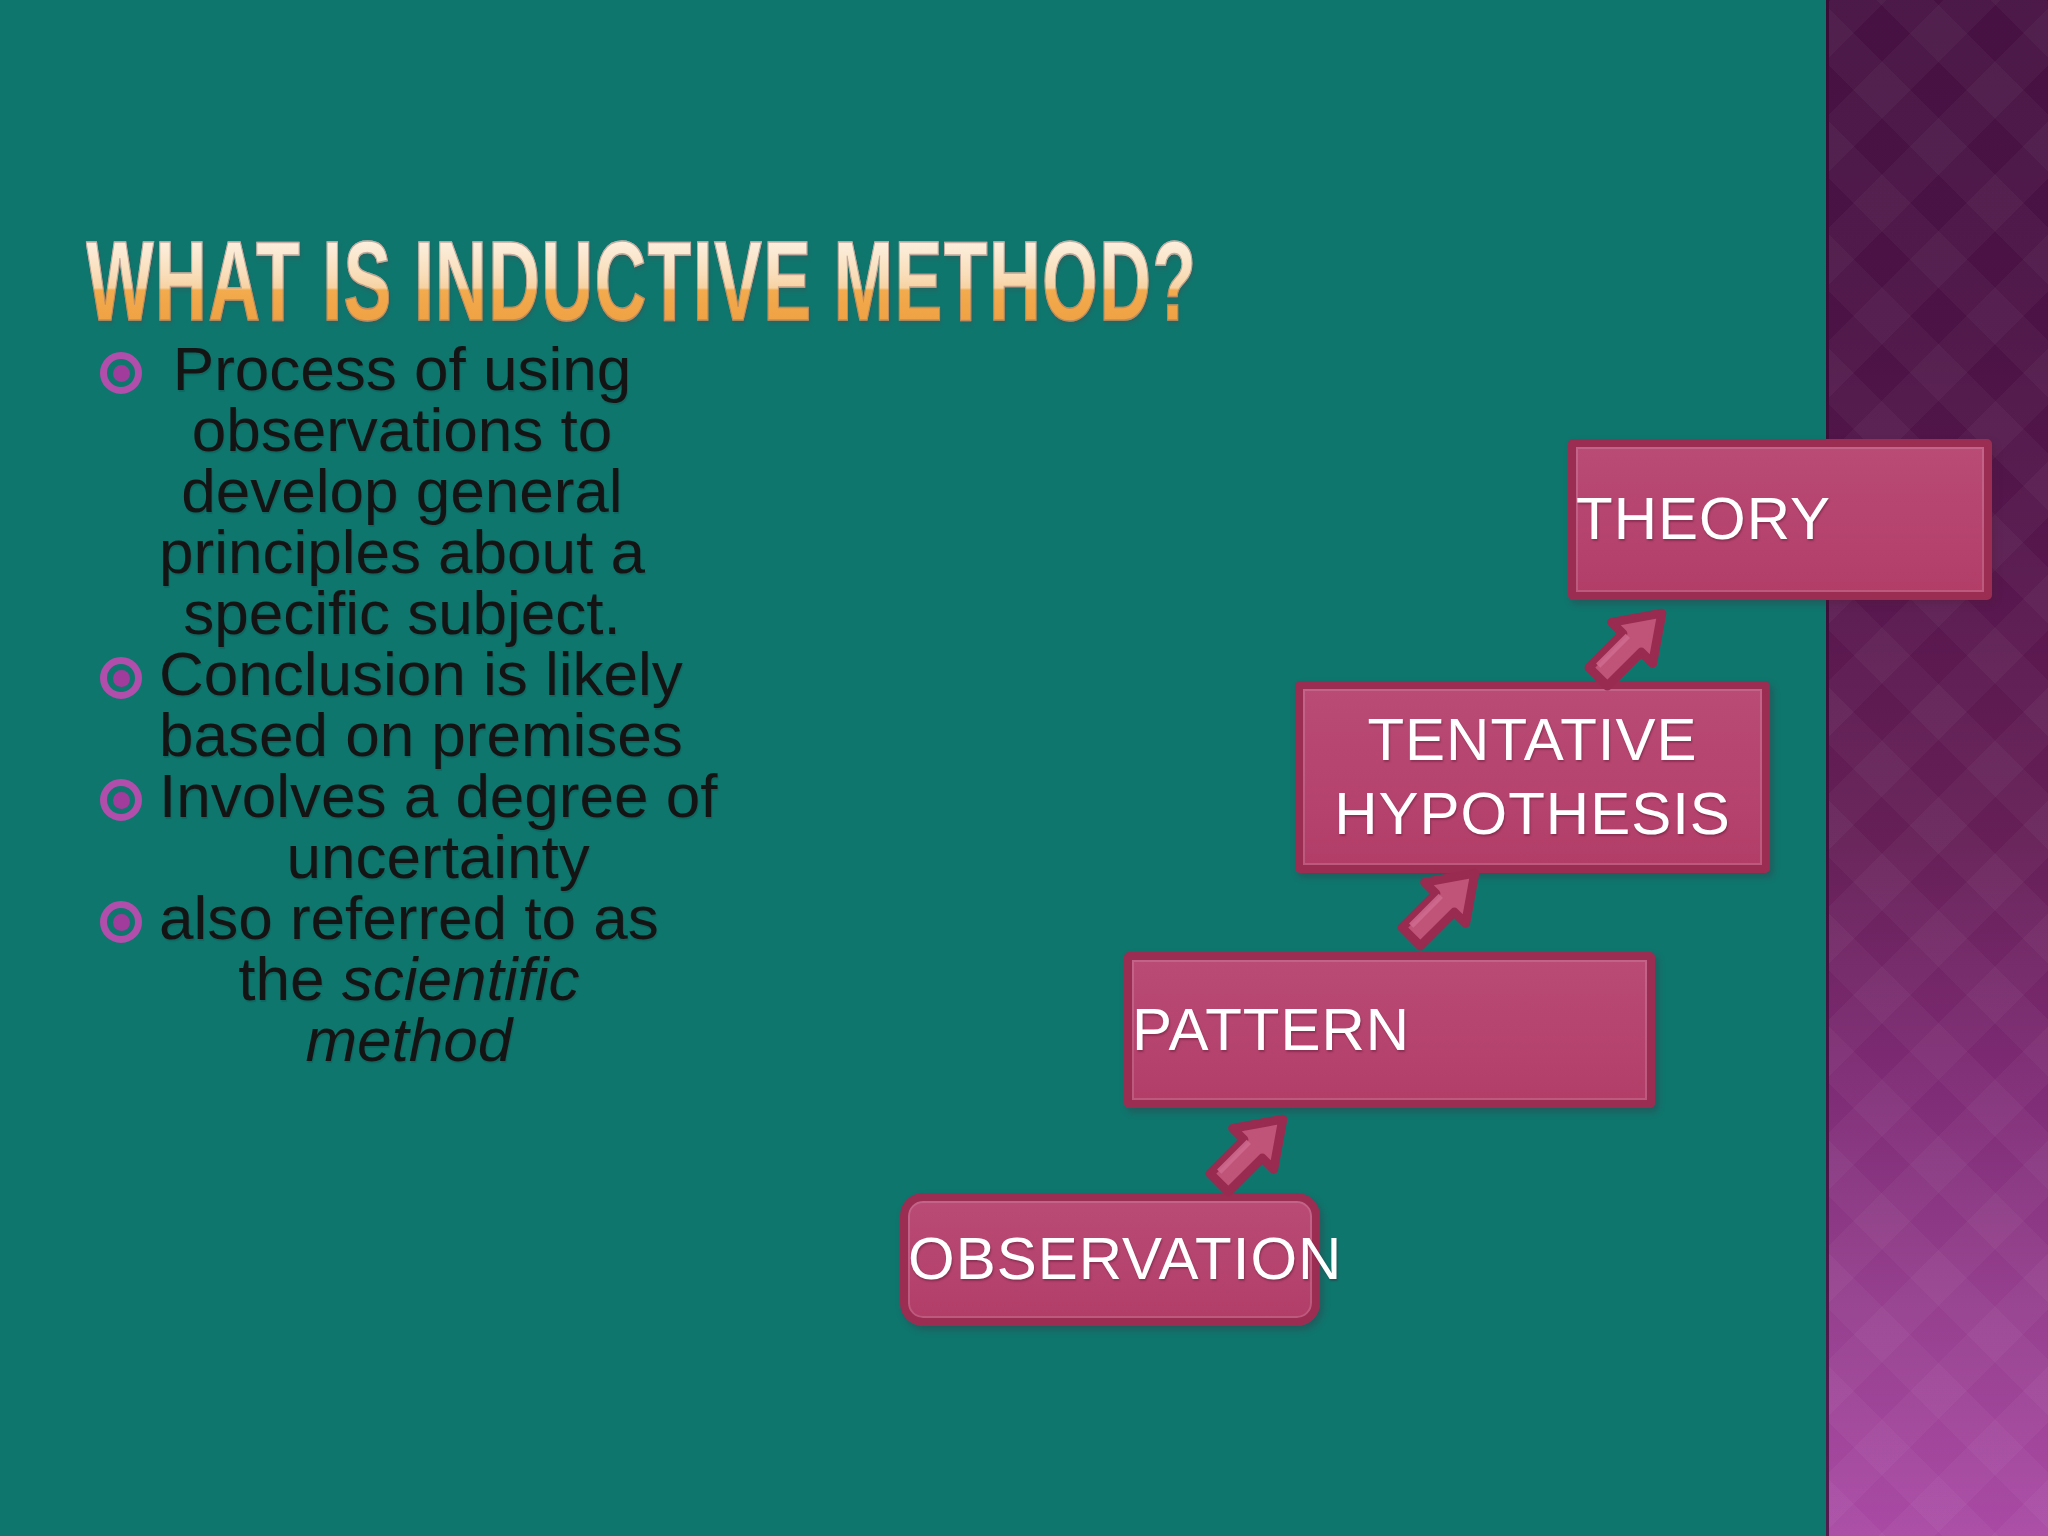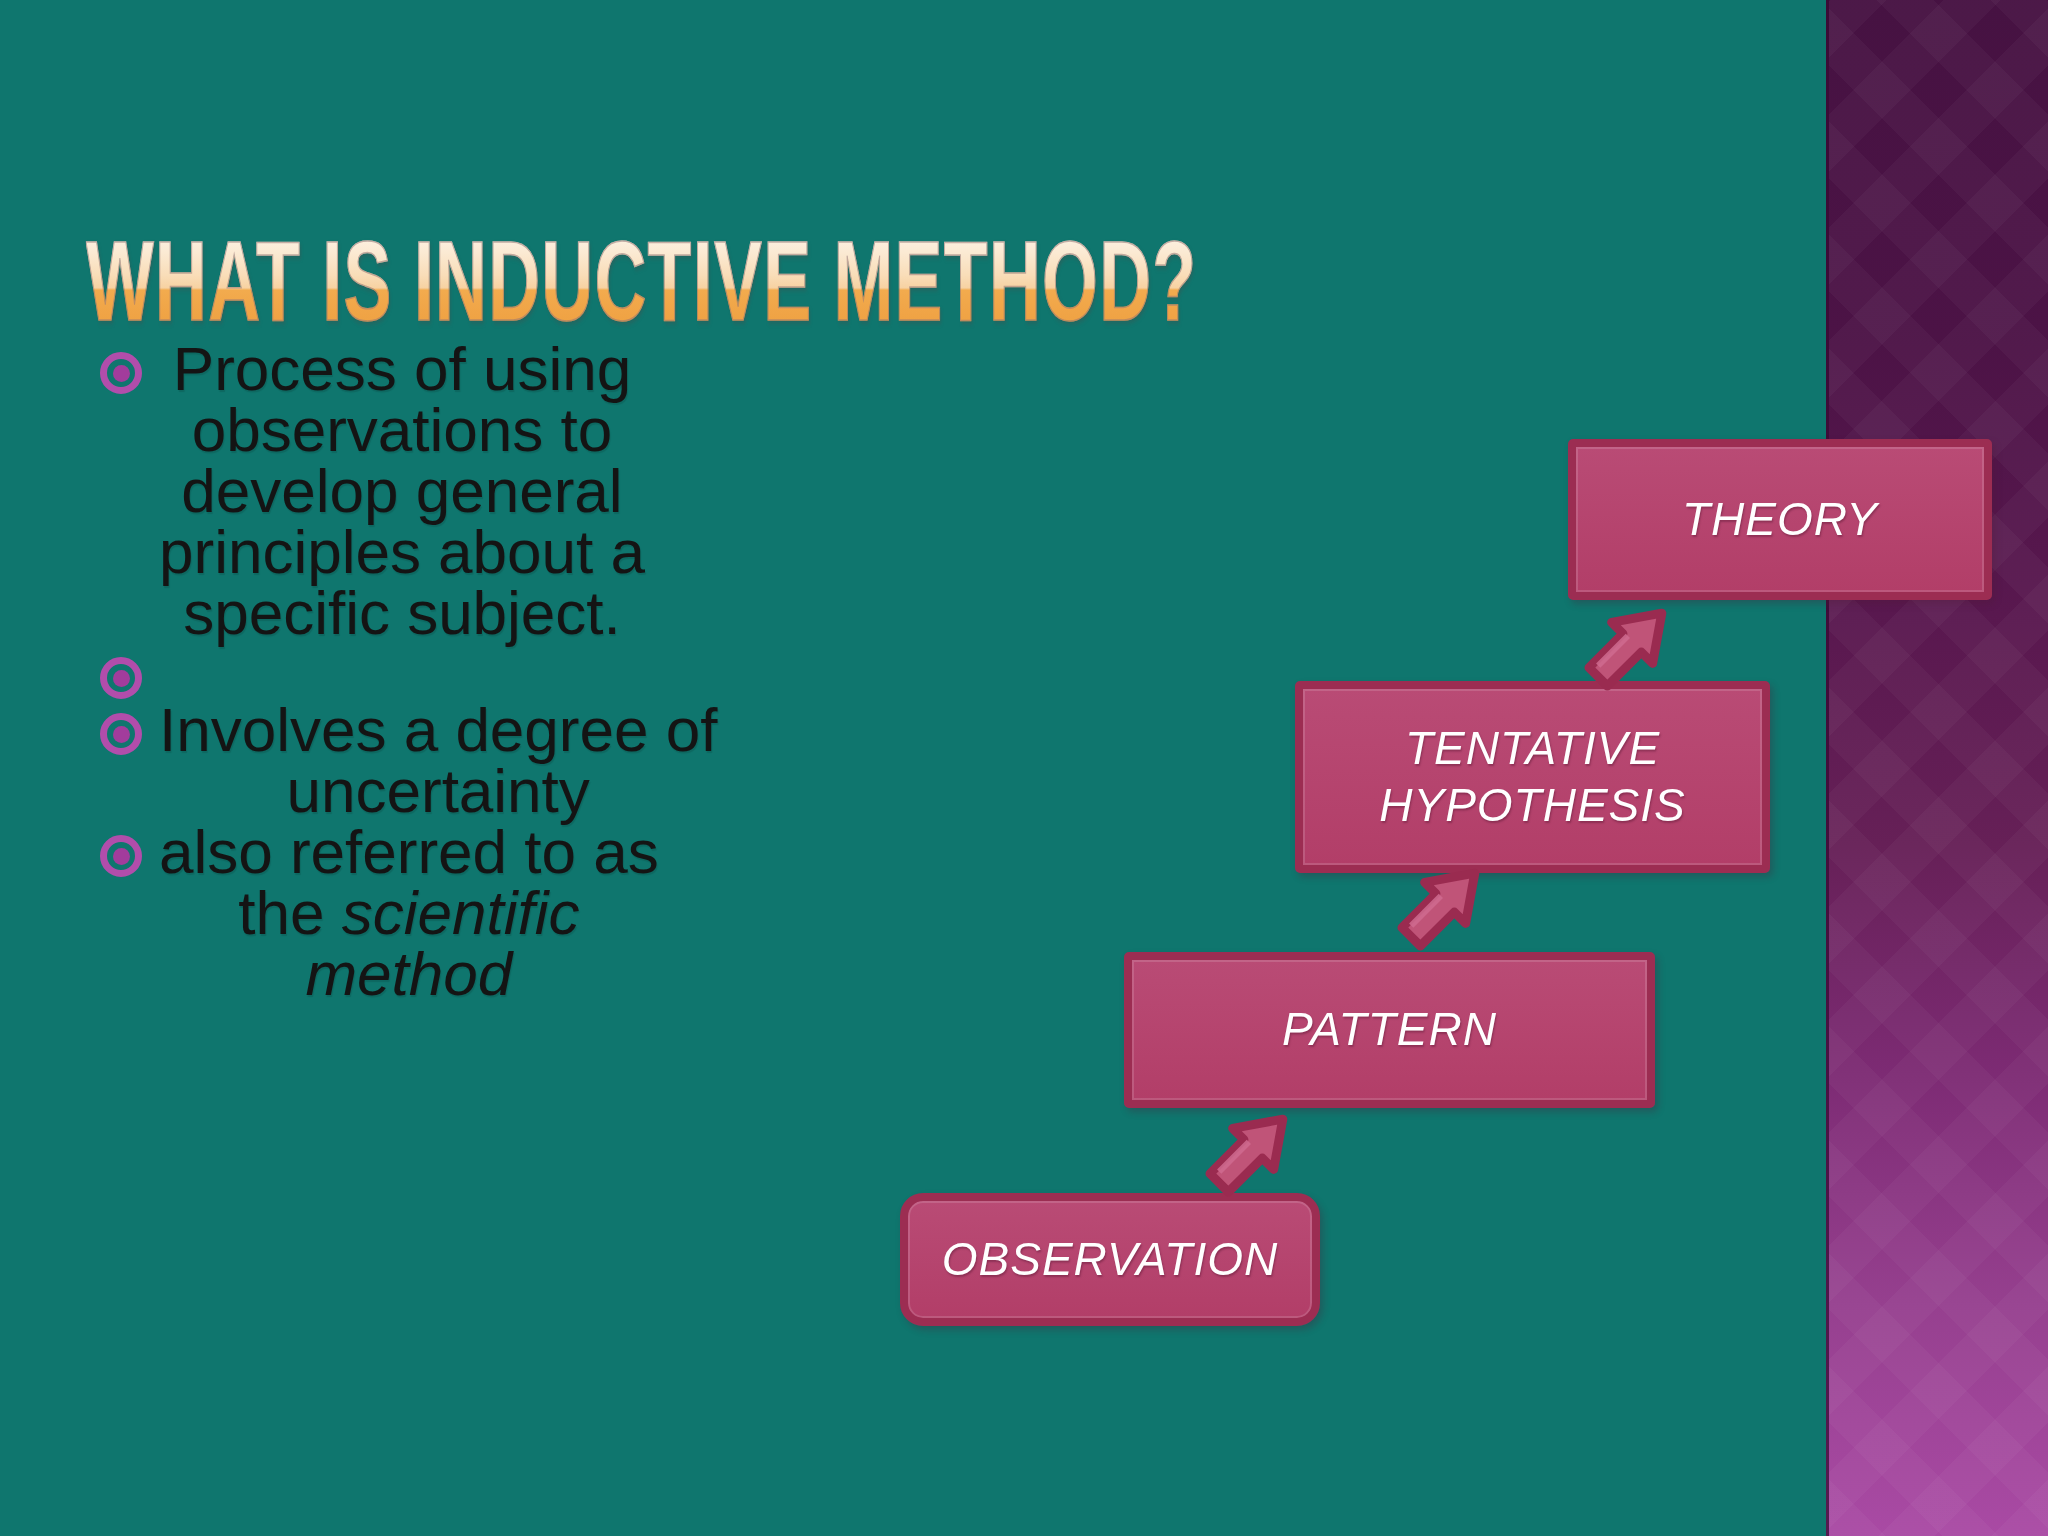--- a/index.html
+++ b/index.html
@@ -59,26 +59,25 @@
     text-shadow:1px 2px 1px rgba(0,0,0,0.12);
     text-align:center;
   }
   .bullet-text .line{white-space:nowrap;}
 
   
   .dbox{
     position:absolute;box-sizing:border-box;
     border:8px solid #9c2d52;border-radius:5px;
     background:linear-gradient(180deg,#b94b75 0%,#b23e68 100%);
-    display:flex;align-items:center;justify-content:center;text-align:center;
-    color:#ffffff;font-size:46px;letter-spacing:1px;line-height:1.24;
+    display:flex;align-items:center;text-align:center;
+    color:#ffffff;font-size:60px;letter-spacing:1px;line-height:1.24;
     box-shadow:3px 4px 7px rgba(80,25,50,0.28), inset 0 0 0 2px rgba(255,255,255,0.14);
     text-shadow:1px 2px 2px rgba(70,15,40,0.35);
     z-index:2;
-    font-style:italic;
   }
   .box-observation{left:900px;top:1193px;width:420px;height:133px;border-radius:23px;}
   .box-pattern{left:1124px;top:952px;width:531px;height:156px;}
   .box-tentative{left:1295px;top:681px;width:475px;height:192px;padding:8px 20px;}
   .box-theory{left:1568px;top:439px;width:424px;height:161px;}
 
   
   .arrow{position:absolute;width:110px;height:110px;z-index:3;}
   .arrow-1{left:1196px;top:1096px;}
   .arrow-2{left:1388px;top:850px;}
@@ -103,20 +102,24 @@
           <div class="line"><span>observations to</span></div>
           <div class="line"><span>develop general</span></div>
           <div class="line"><span>principles about a</span></div>
           <div class="line"><span>specific subject.</span></div>
         </div>
       </li>
       <li class="bullet-item">
         <span class="marker">
           <span class="marker-dot"></span>
         </span>
+        <div class="bullet-text">
+          <div class="line"><span>Conclusion is likely</span></div>
+          <div class="line"><span>based on premises</span></div>
+        </div>
       </li>
       <li class="bullet-item">
         <span class="marker">
           <span class="marker-dot"></span>
         </span>
         <div class="bullet-text">
           <div class="line"><span>Involves a degree of</span></div>
           <div class="line"><span>uncertainty</span></div>
         </div>
       </li>

